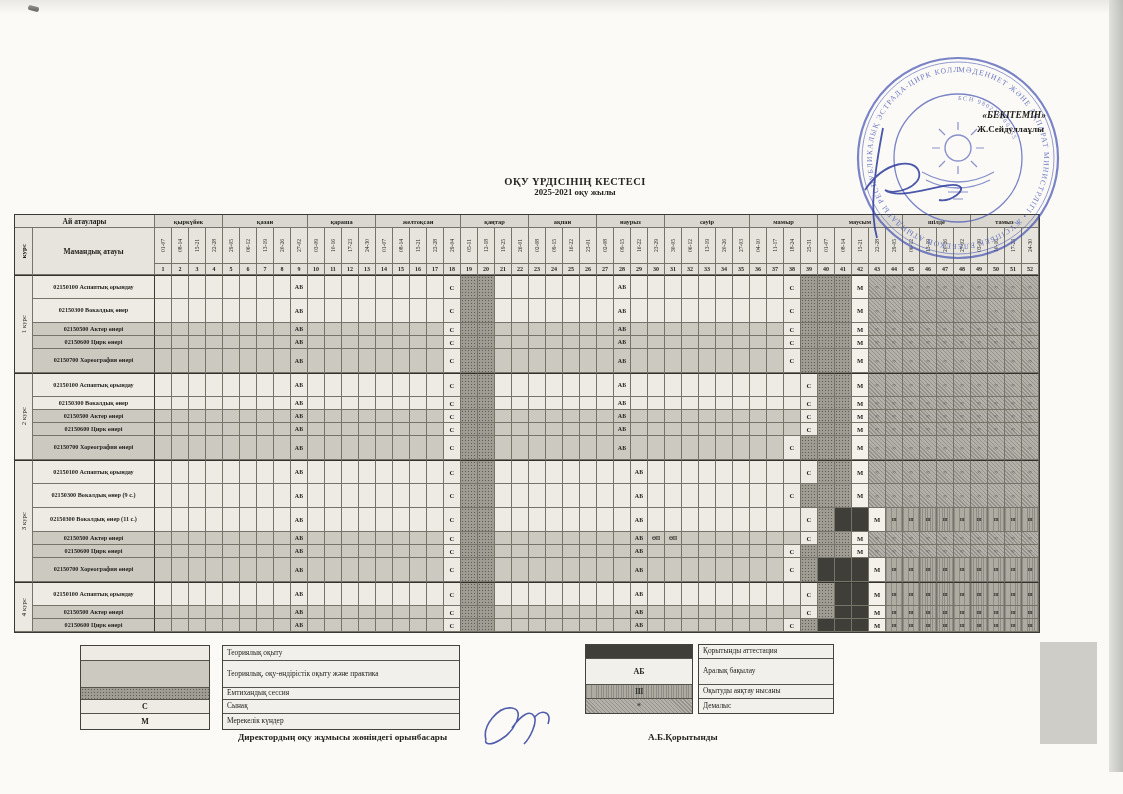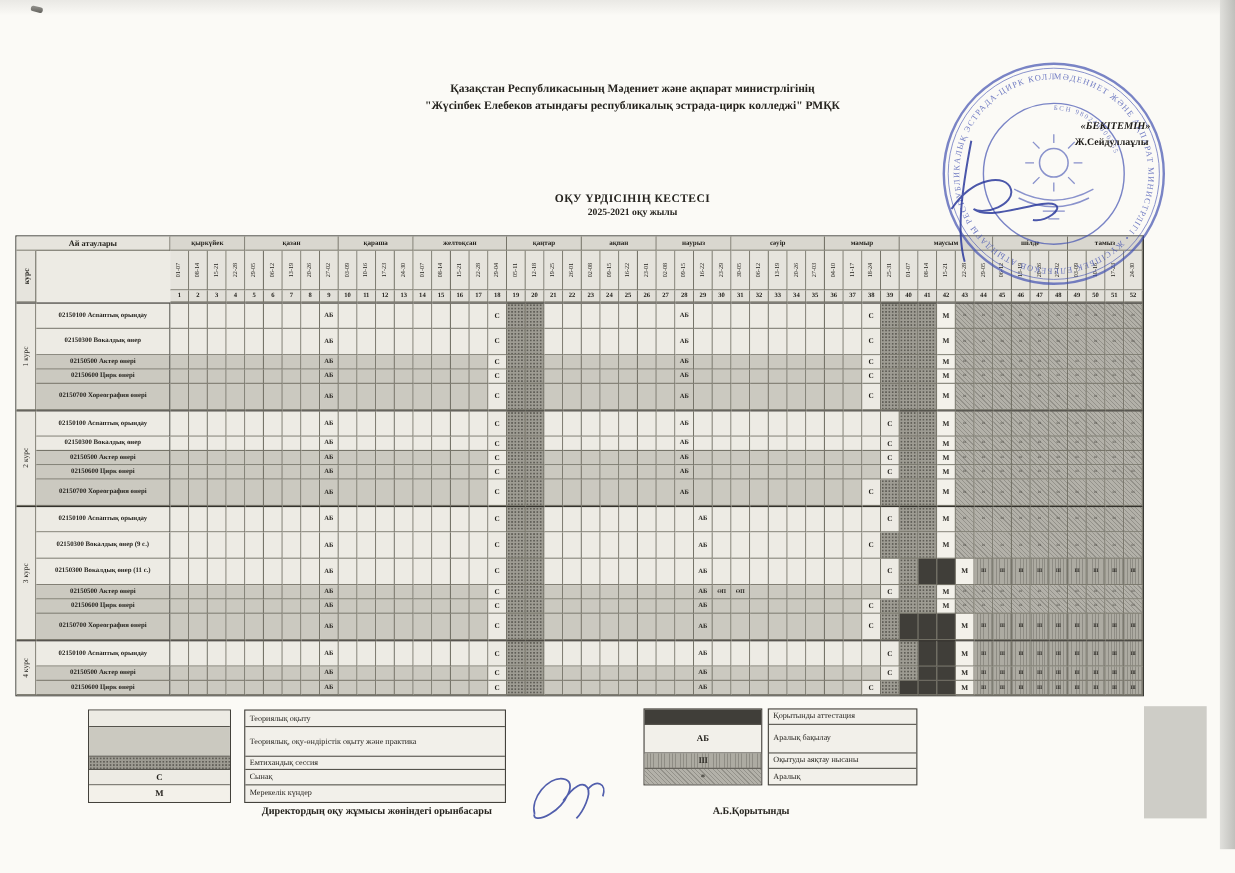--- a/index.html
+++ b/index.html
@@ -69,24 +69,20 @@
 </head>
 <body>
 
 <div class="page">
 
   <div class="speck"></div>
   <div class="band-top"></div>
   <div class="band-right"></div>
   <div class="block-br"></div>
 
-  <div class="org">
-    <div>Қазақстан Республикасының Мәдениет және ақпарат министрлігінің</div>
-    <div>"Жүсіпбек Елебеков атындағы республикалық эстрада-цирк колледжі" РМҚК</div>
-  </div>
 
   <div class="title-block">
     <div class="title">ОҚУ ҮРДІСІНІҢ КЕСТЕСІ</div>
     <div class="subtitle">2025-2021 оқу жылы</div>
   </div>
 
   <div class="approve">
     <div class="l1">«БЕКІТЕМІН»</div>
     <div class="l3">Ж.Сейдуллаұлы</div>
   </div>
@@ -121,20 +117,21 @@
 
   <svg class="sig-bottom" width="100" height="62" viewBox="0 0 100 62">
     <path d="M8,42 C4,28 20,8 34,10 C48,12 36,34 22,42 C12,48 6,46 8,42 M34,30 C44,16 52,12 56,18 C60,24 52,40 46,46 M56,20 C64,10 74,14 70,26" fill="none" stroke="#33429f" stroke-width="1.6" opacity="0.85"></path>
   </svg>
 
   <div id="schedule" style="grid-template-rows: 13px 36px 11px 24px 24px 13px 13px 24px 24px 13px 13px 13px 24px 24px 24px 24px 13px 13px 24px 24px 13px 13px;">
       <div class="h-corner" style="grid-area: 1 / 1 / auto / span 2;">Ай атаулары</div>
       <div class="h-course" style="grid-area: 2 / 1 / span 2;">
         <span class="vtext">курс</span>
       </div>
+      <div class="h-corner" style="grid-area: 2 / 2 / span 2;">Мамандық атауы</div>
       <div class="h-month" style="grid-area: 1 / 3 / auto / span 4;">қыркүйек</div>
       <div class="h-month" style="grid-area: 1 / 7 / auto / span 5;">қазан</div>
       <div class="h-month" style="grid-area: 1 / 12 / auto / span 4;">қараша</div>
       <div class="h-month" style="grid-area: 1 / 16 / auto / span 5;">желтоқсан</div>
       <div class="h-month" style="grid-area: 1 / 21 / auto / span 4;">қаңтар</div>
       <div class="h-month" style="grid-area: 1 / 25 / auto / span 4;">ақпан</div>
       <div class="h-month" style="grid-area: 1 / 29 / auto / span 4;">наурыз</div>
       <div class="h-month" style="grid-area: 1 / 33 / auto / span 5;">сәуір</div>
       <div class="h-month" style="grid-area: 1 / 38 / auto / span 4;">мамыр</div>
       <div class="h-month" style="grid-area: 1 / 42 / auto / span 5;">маусым</div>
@@ -1386,19 +1383,19 @@
   <div class="lgrid" id="legend-right-sw" style="left: 585px; top: 644px; width: 106px; grid-template-columns: 1fr; grid-template-rows: 14px 26px 14px 14px;">
       <div class="lswatch c-K"></div>
       <div class="lswatch ">АБ</div>
       <div class="lswatch c-F">ІІІ</div>
       <div class="lswatch c-V">*</div>
     </div>
   <div class="lgrid" id="legend-right-lb" style="left: 698px; top: 644px; width: 134px; grid-template-columns: 1fr; grid-template-rows: 14px 26px 14px 14px;">
       <div class="llabel">Қорытынды аттестация</div>
       <div class="llabel">Аралық бақылау</div>
       <div class="llabel">Оқытуды аяқтау нысаны</div>
-      <div class="llabel">Аралық</div>
+      <div class="llabel">Демалыс</div>
     </div>
 
   <div class="footer-position">Директордың оқу жұмысы жөніндегі орынбасары</div>
   <div class="footer-name">А.Б.Қорытынды</div>
 
 </div>
 
 </body></html>

